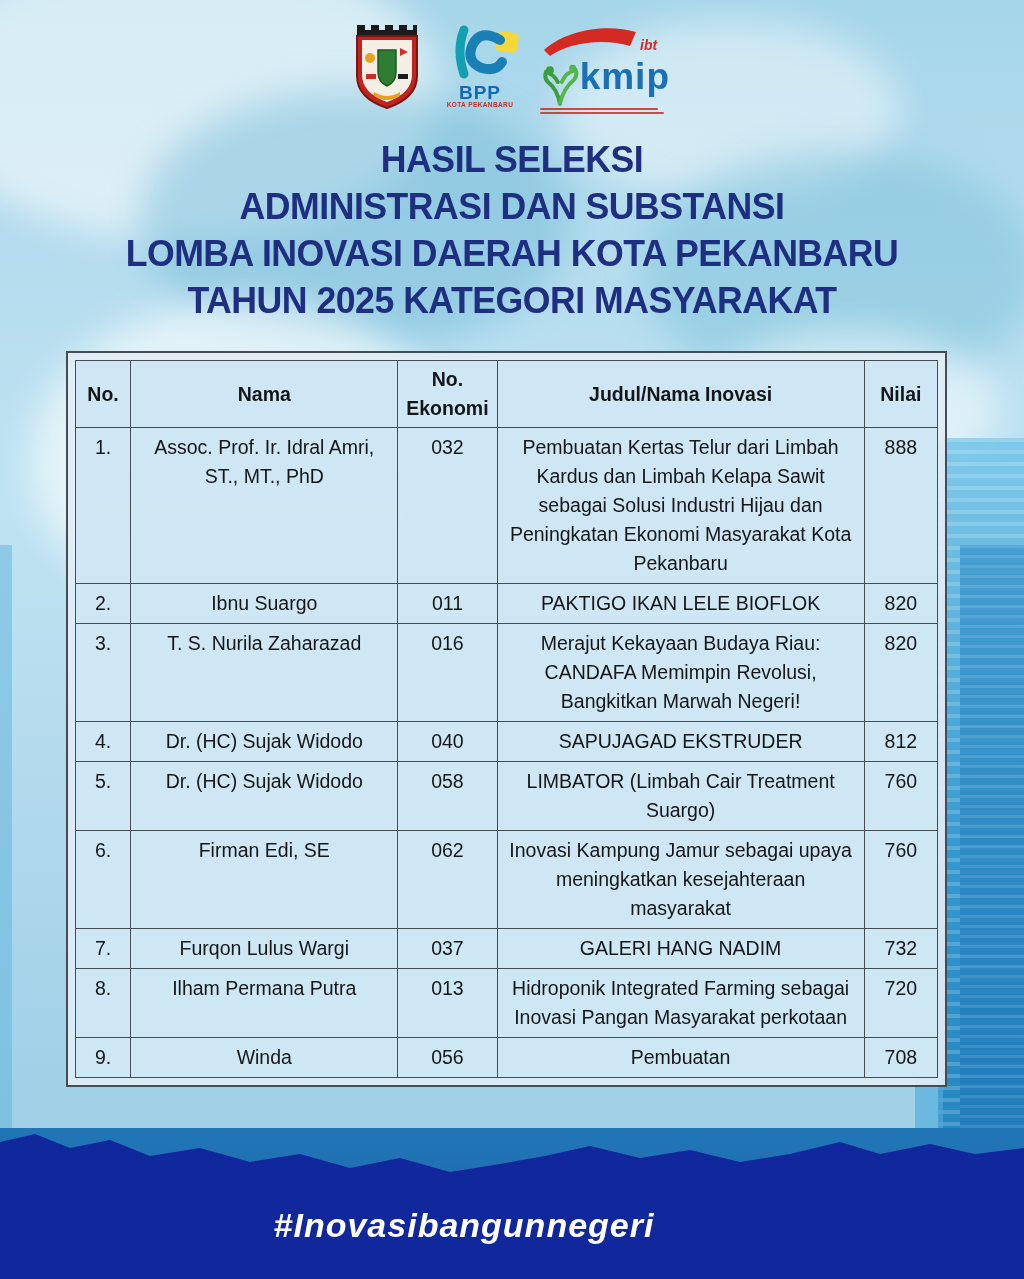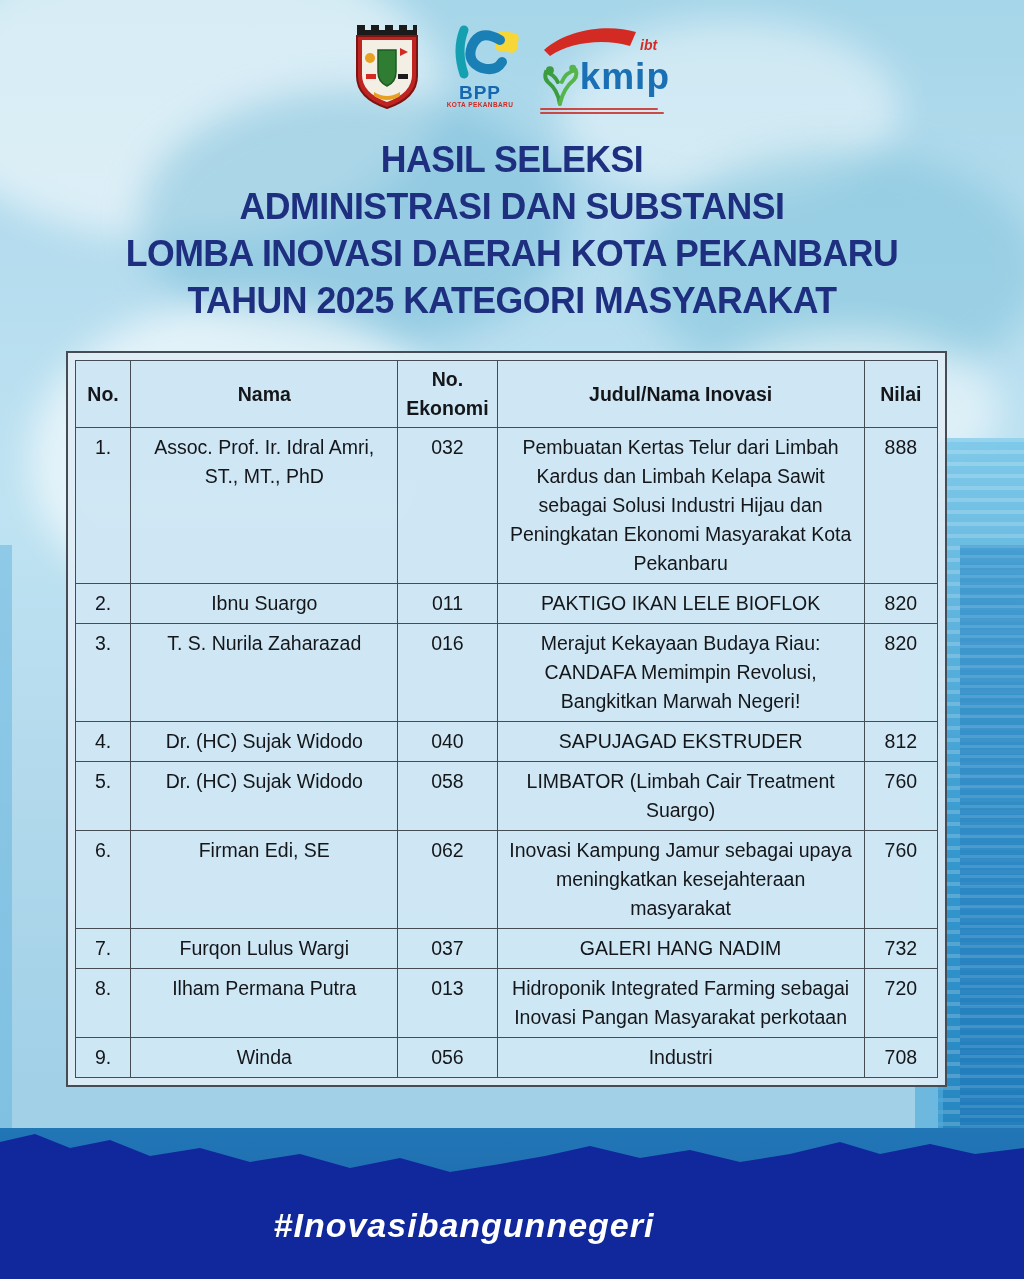--- a/index.html
+++ b/index.html
@@ -196,21 +196,21 @@
           <td class="c-no">8.</td>
           <td class="c-nama">Ilham Permana Putra</td>
           <td class="c-peserta">013</td>
           <td class="c-judul">Hidroponik Integrated Farming sebagai Inovasi Pangan Masyarakat perkotaan</td>
           <td class="c-nilai">720</td>
         </tr>
         <tr>
           <td class="c-no">9.</td>
           <td class="c-nama">Winda</td>
           <td class="c-peserta">056</td>
-          <td class="c-judul">Industri</td>
+          <td class="c-judul">Pembuatan</td>
           <td class="c-nilai">708</td>
         </tr>
       </tbody>
   </table>
 </div>
 
 <div class="bottom-band">
   <svg width="1024" height="151" viewBox="0 0 1024 151" preserveAspectRatio="none">
     <path d="M0 14 L35 6 L70 20 L110 12 L150 28 L200 20 L250 34 L300 26 L350 40 L400 30 L450 44 L500 36 L545 28 L590 18 L640 30 L690 22 L740 34 L790 26 L840 14 L880 26 L930 16 L975 26 L1024 20 L1024 151 L0 151 Z" fill="#10289b"></path>
   </svg>

